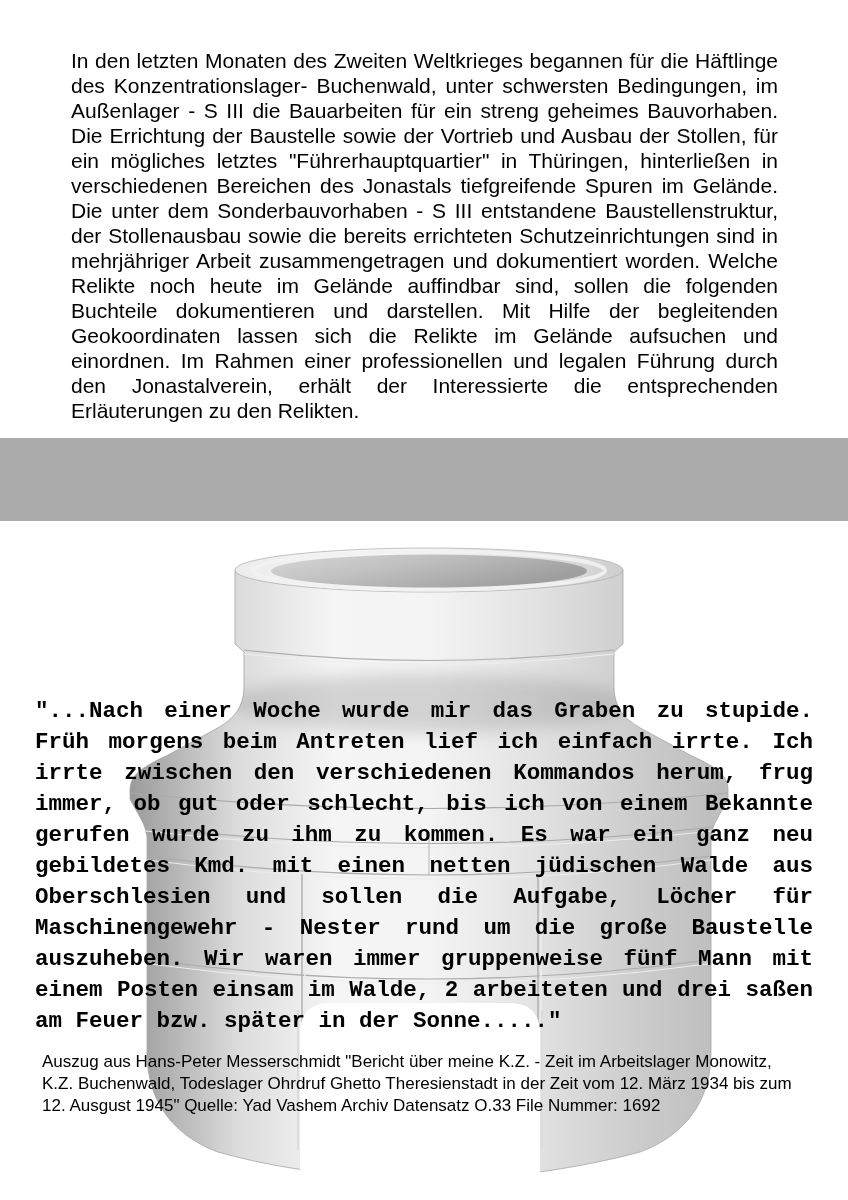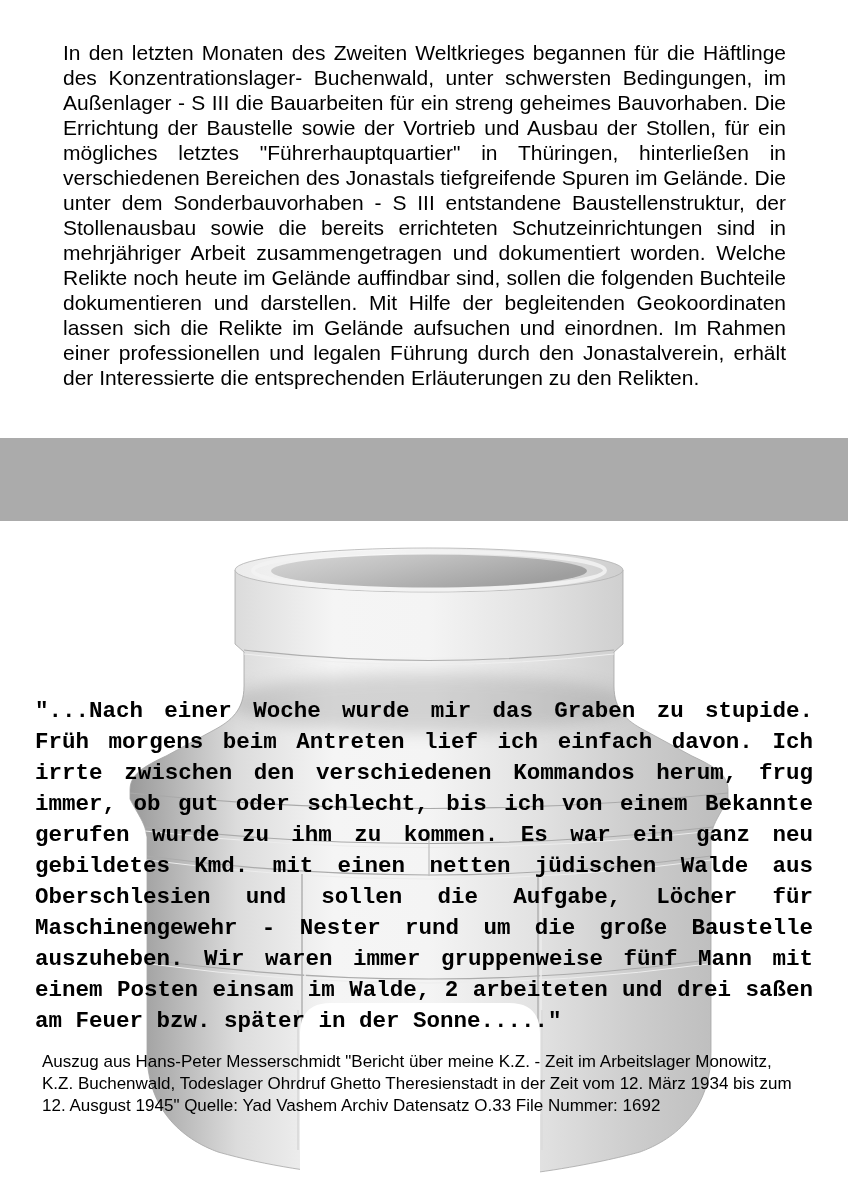--- a/index.html
+++ b/index.html
@@ -2,21 +2,21 @@
 <html><head>
 <meta charset="utf-8">
 <style>
   html,body{margin:0;padding:0;background:#fff;}
   .page{
     position:relative;width:848px;height:1200px;margin:0 auto;
     background:#ffffff;overflow:hidden;color:#000;
     font-family:"Liberation Sans",sans-serif;
   }
   .intro{
-    position:absolute;left:55px;right:54px;top:32px;margin:8px;
+    position:absolute;left:55px;right:54px;top:32px;margin:16px;
     font-size:21px;line-height:25px;text-align:justify;
   }
   .band{
     position:absolute;left:0;top:438px;width:848px;height:83px;
     background:#ababab;
   }
   .shaft{
     position:absolute;left:125px;top:545px;width:610px;height:645px;
   }
   .quote{
@@ -113,21 +113,21 @@
       <path d="M429,838 L429,876" stroke="#bdbdbd" stroke-width="1.2"></path>
     </g>
 
     <path d="M300,1184 L300,1034 Q300,1003 331,1003 L509,1003 Q540,1003 540,1034 L540,1184 Z" fill="#ffffff"></path>
     <path d="M298,1010 L298,1150" stroke="#dcdcdc" stroke-width="2" fill="none"></path>
     <path d="M542,1010 L542,1150" stroke="#dcdcdc" stroke-width="2" fill="none"></path>
   </svg>
 
   <div class="quote">
     <div class="quote-line">"...Nach einer Woche wurde mir das Graben zu stupide.</div>
-    <div class="quote-line">Früh morgens beim Antreten lief ich einfach davon. Ich</div>
+    <div class="quote-line">Früh morgens beim Antreten lief ich einfach irrte. Ich</div>
     <div class="quote-line">irrte zwischen den verschiedenen Kommandos herum, frug</div>
     <div class="quote-line">immer, ob gut oder schlecht, bis ich von einem Bekannte</div>
     <div class="quote-line">gerufen wurde zu ihm zu kommen. Es war ein ganz neu</div>
     <div class="quote-line">gebildetes Kmd. mit einen netten jüdischen Walde aus</div>
     <div class="quote-line">Oberschlesien und sollen die Aufgabe, Löcher für</div>
     <div class="quote-line">Maschinengewehr - Nester rund um die große Baustelle</div>
     <div class="quote-line">auszuheben. Wir waren immer gruppenweise fünf Mann mit</div>
     <div class="quote-line">einem Posten einsam im Walde, 2 arbeiteten und drei saßen</div>
     <div class="quote-line">am Feuer bzw. später in der Sonne....."</div>
   </div>

